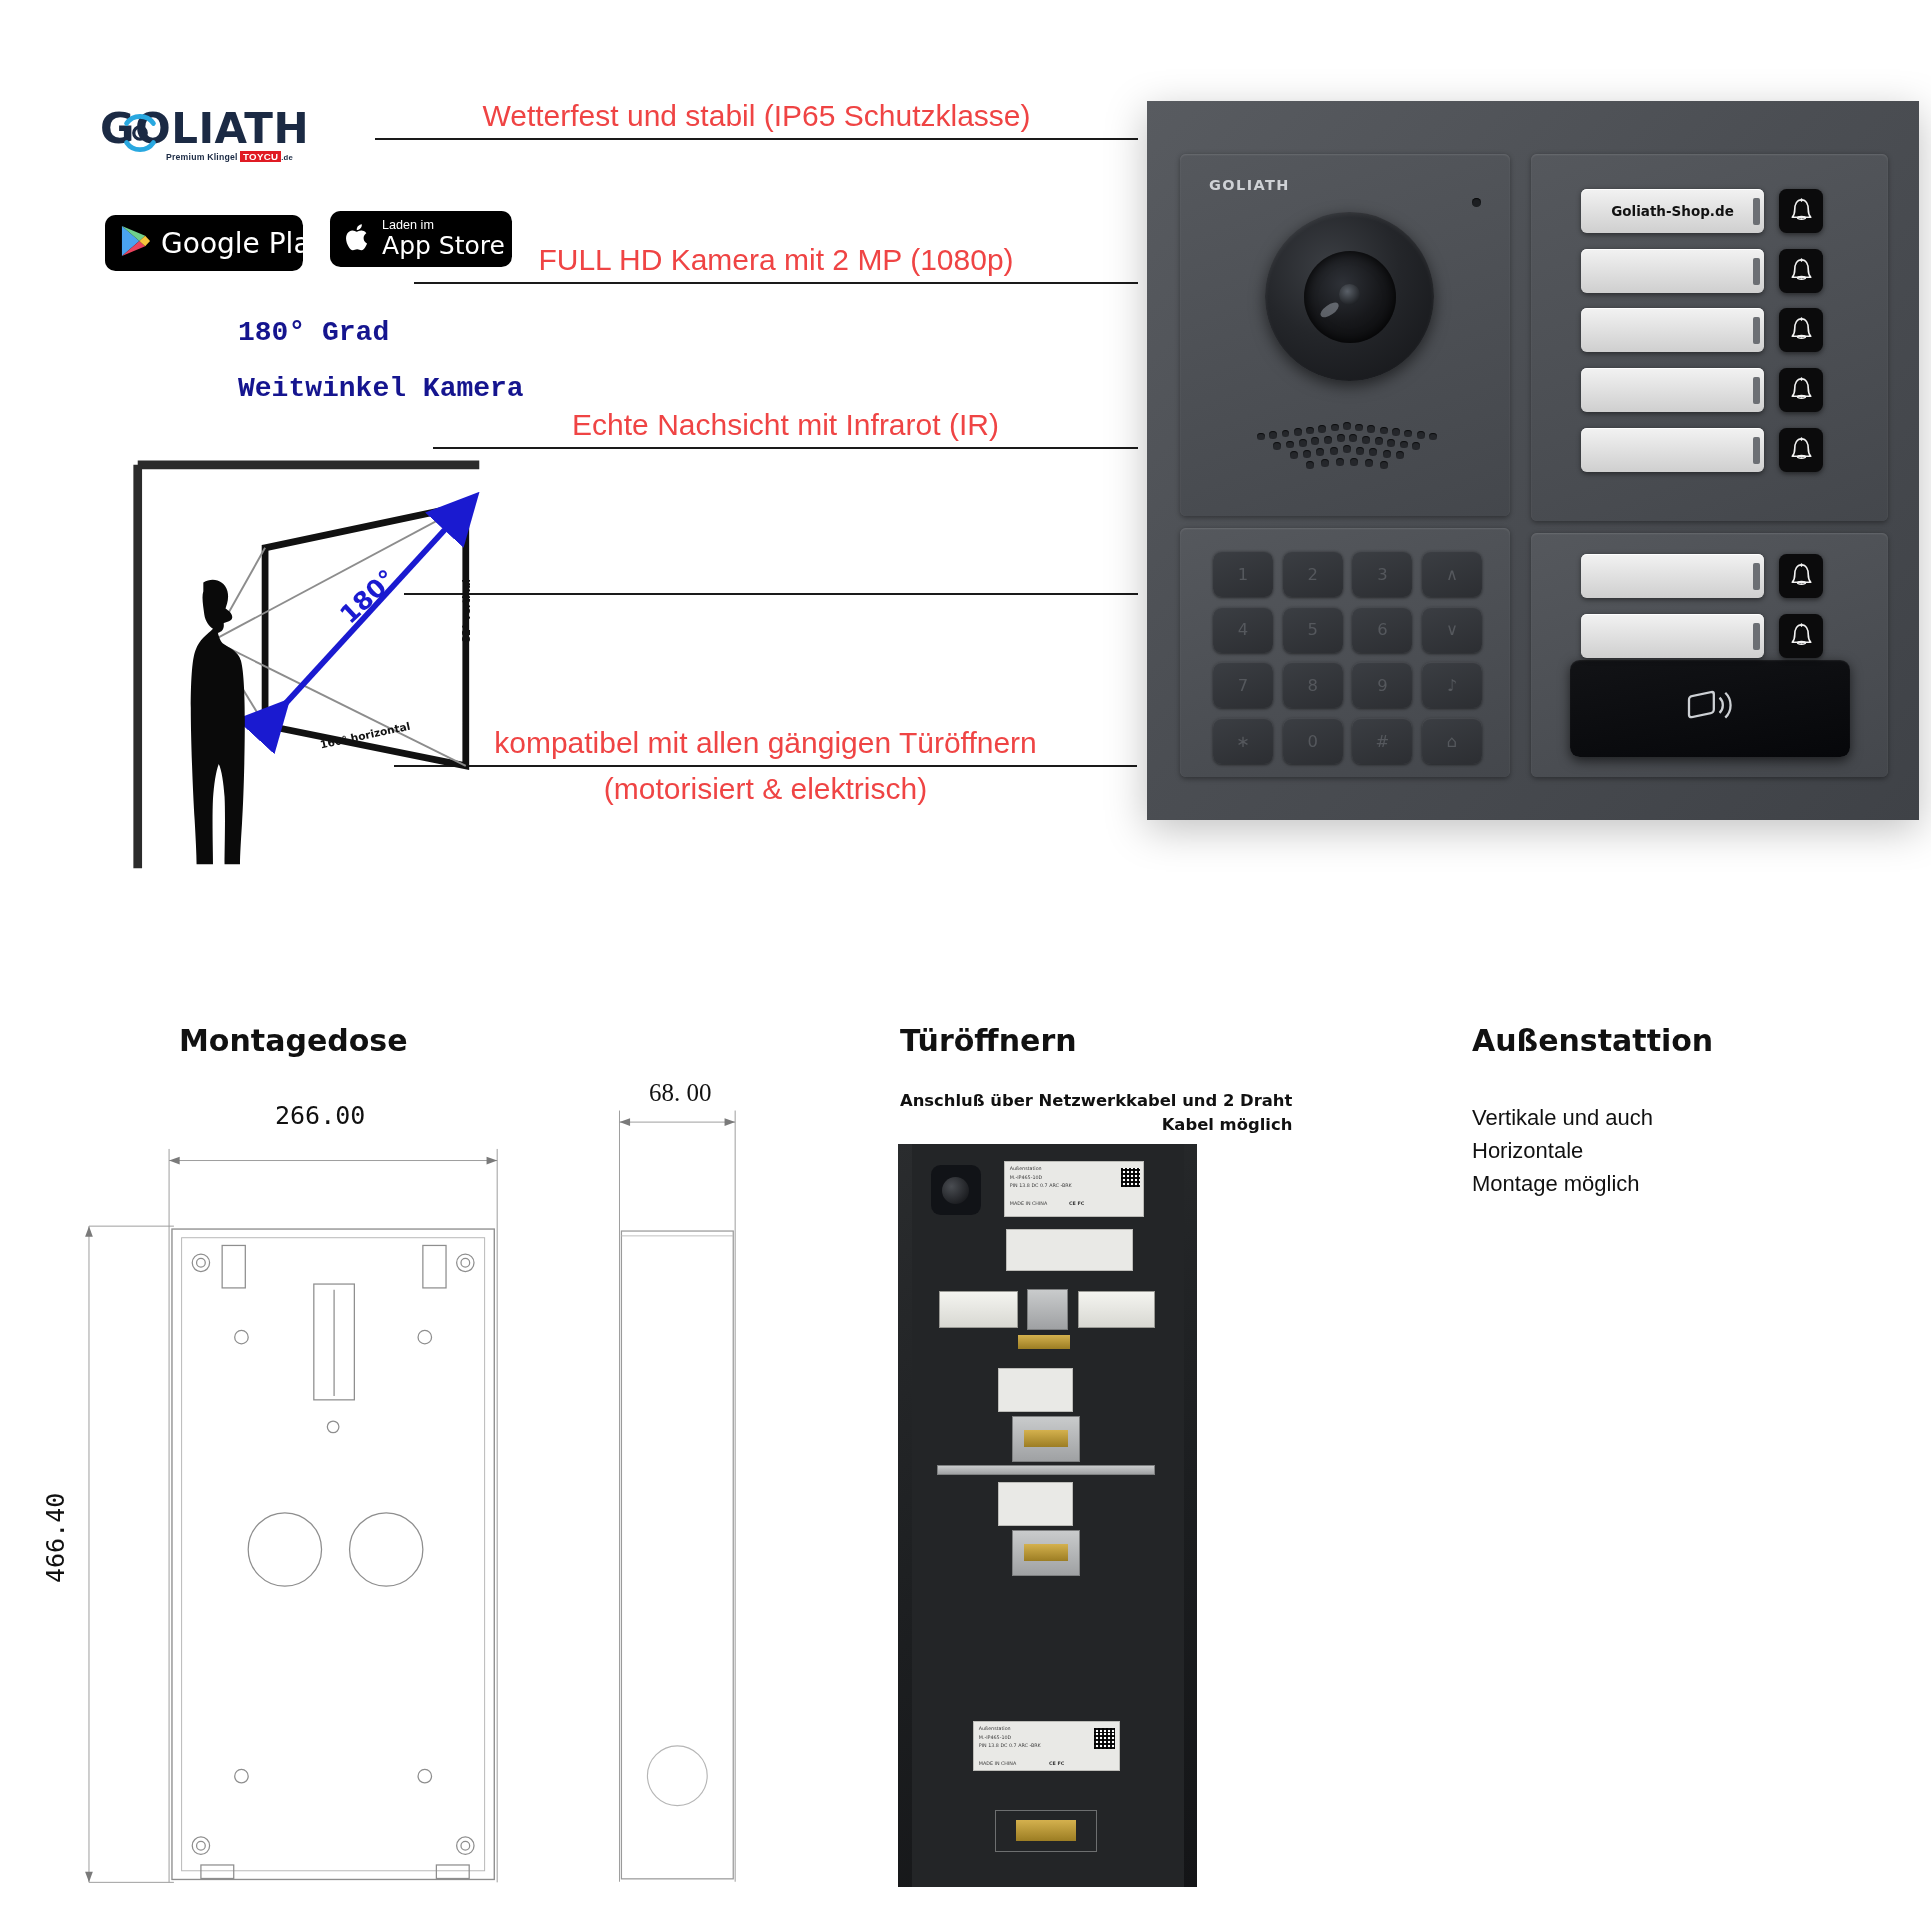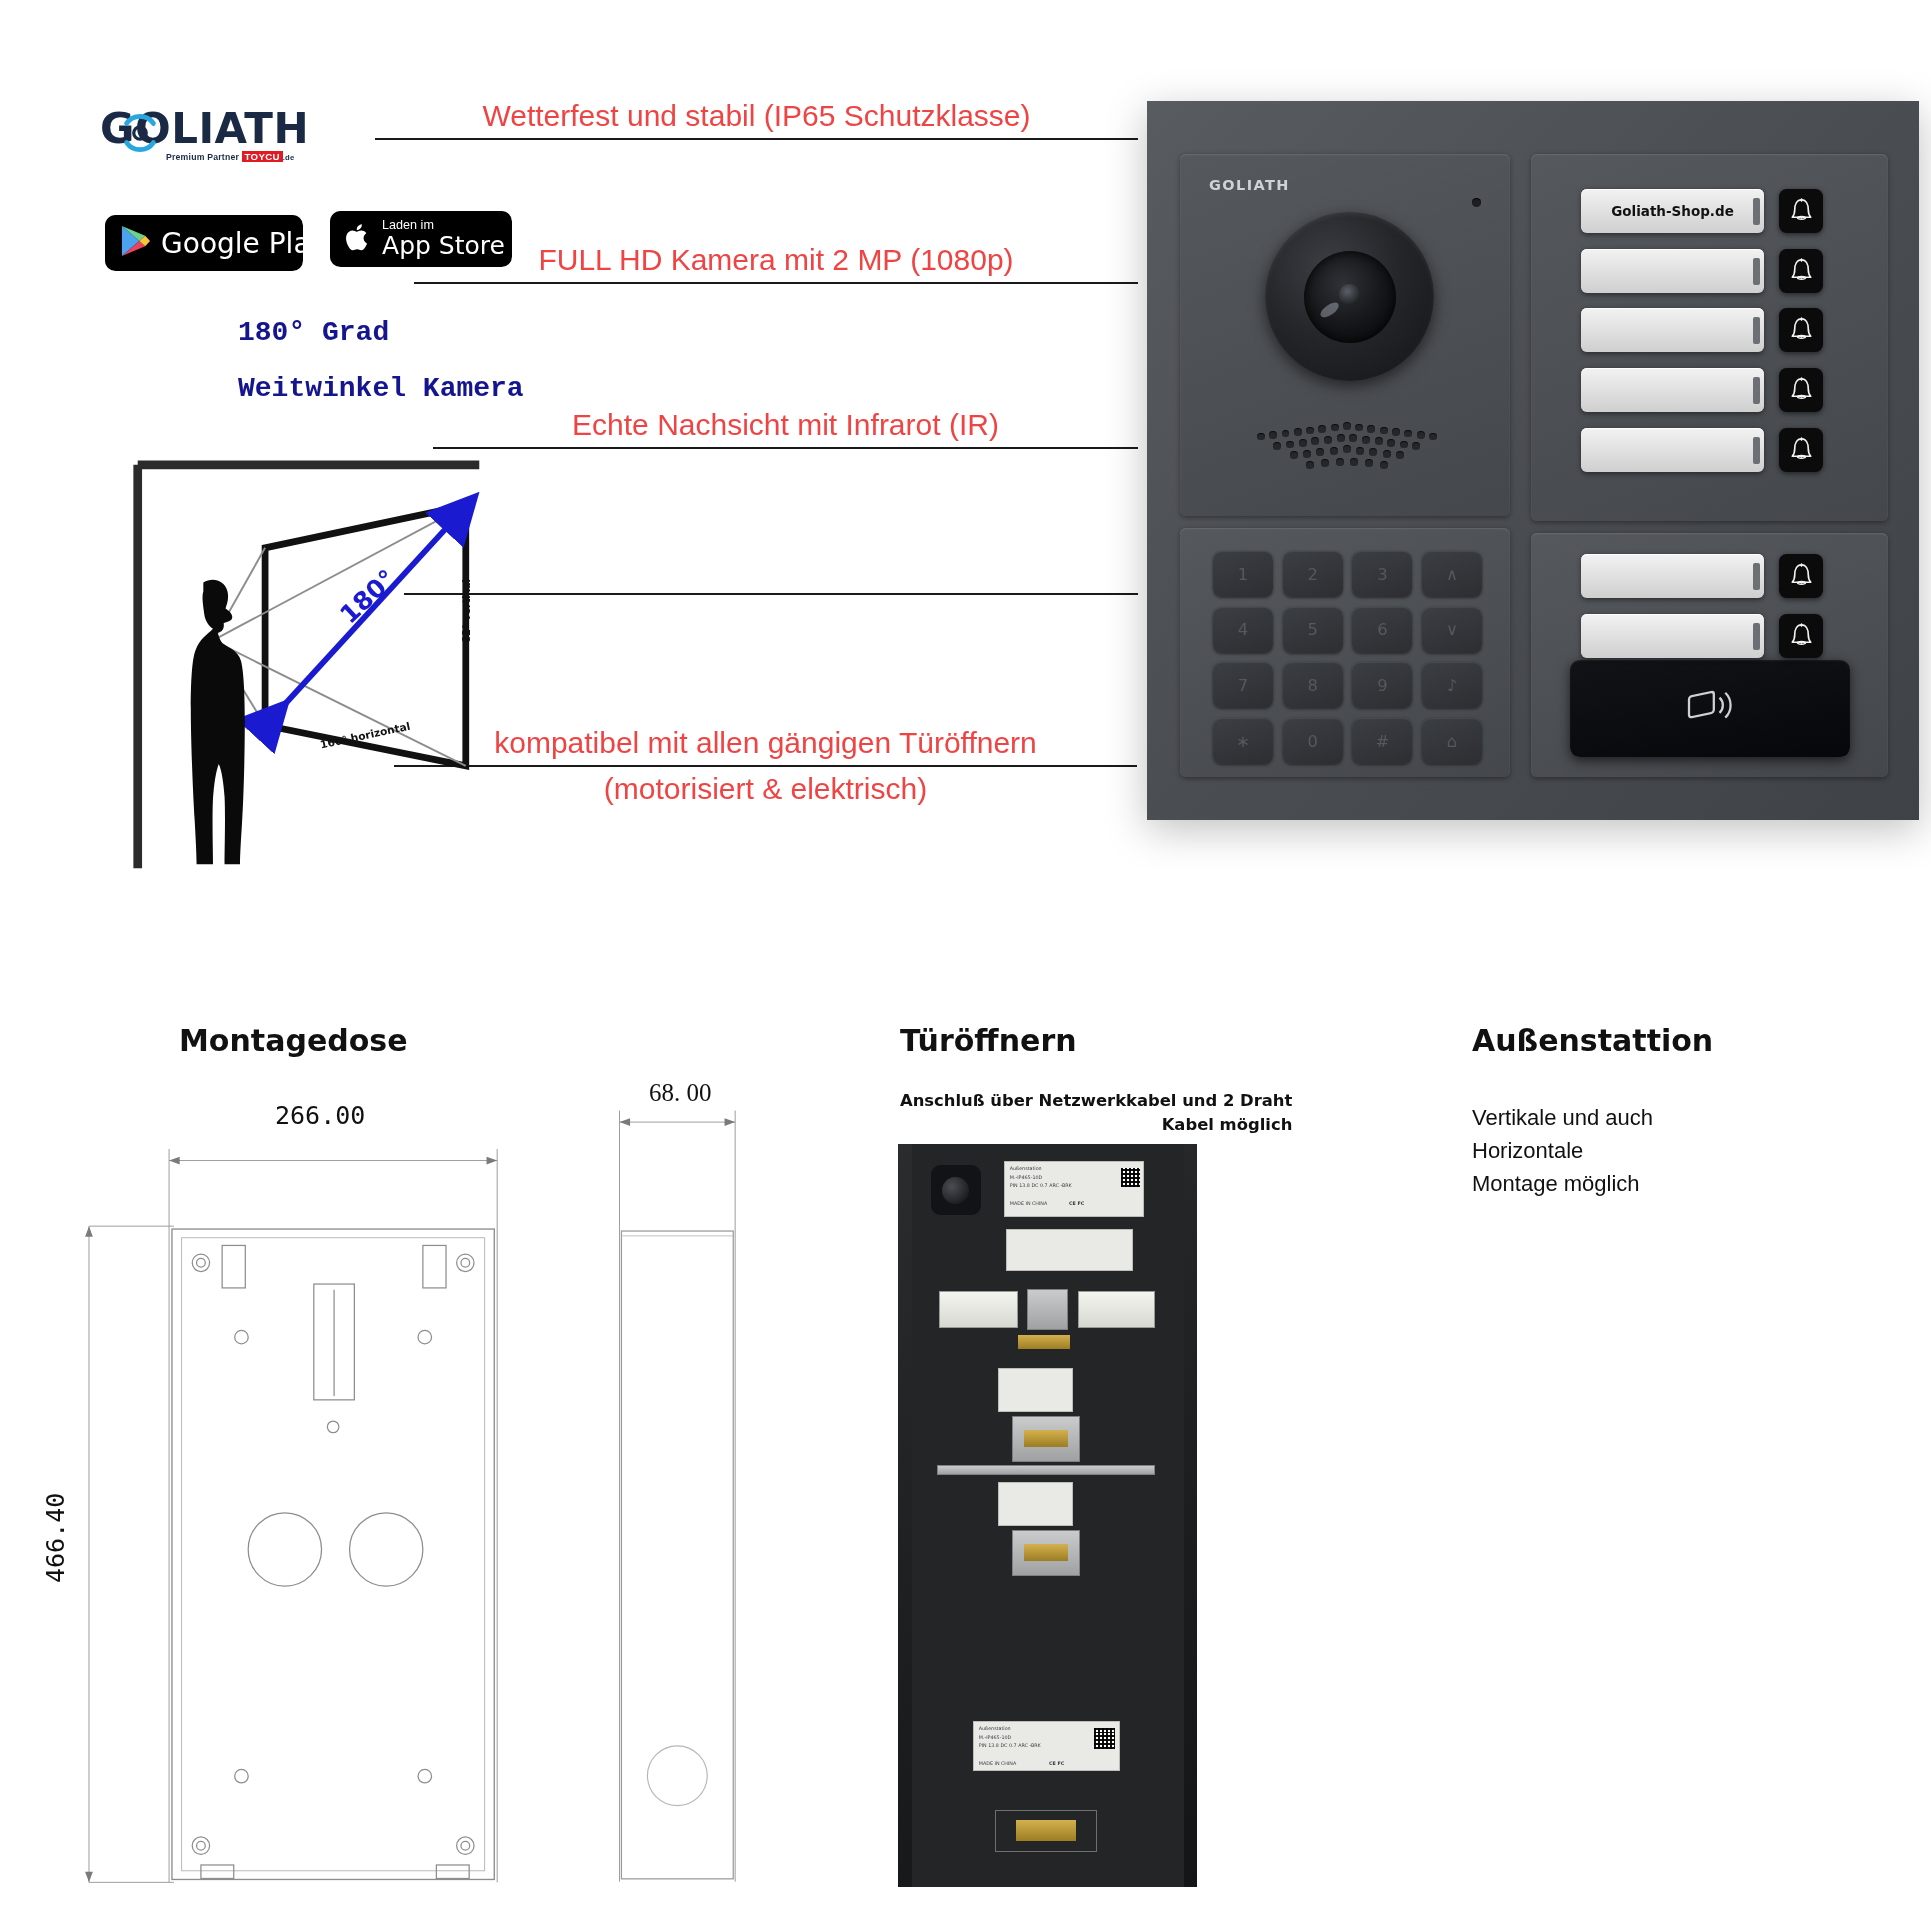--- a/index.html
+++ b/index.html
@@ -151,21 +151,21 @@
   <div id="brand-logo">
     <div class="logo-arc-wrap">
       <svg width="46" height="46" viewBox="0 0 48 48">
         <path d="M10 14 A17 17 0 0 1 38 14" stroke="#29a8e0" stroke-width="5" fill="none" stroke-linecap="round"></path>
         <path d="M10 34 A17 17 0 0 0 38 34" stroke="#29a8e0" stroke-width="5" fill="none" stroke-linecap="round"></path>
         <circle cx="24" cy="24" r="6.5" stroke="#1b2a44" stroke-width="3.4" fill="none"></circle>
       </svg>
     </div>
     <div class="logo-word">GOLIATH</div>
     <div class="logo-sub">
-      <span>Premium Partner</span>
+      <span>Premium Klingel</span>
       <span class="logo-toycu">TOYCU</span><span class="logo-de">.de</span>
     </div>
   </div>
 
   <div class="store-badge" id="badge-google">
     <span>
       <svg width="31" height="35" viewBox="0 0 32 36">
         <polygon points="2,2 20,17.5 2,33" fill="#4aa3f0"></polygon>
         <polygon points="2,2 20,17.5 26,12" fill="#6fd08c"></polygon>
         <polygon points="2,33 20,17.5 26,23" fill="#e9435e"></polygon>

